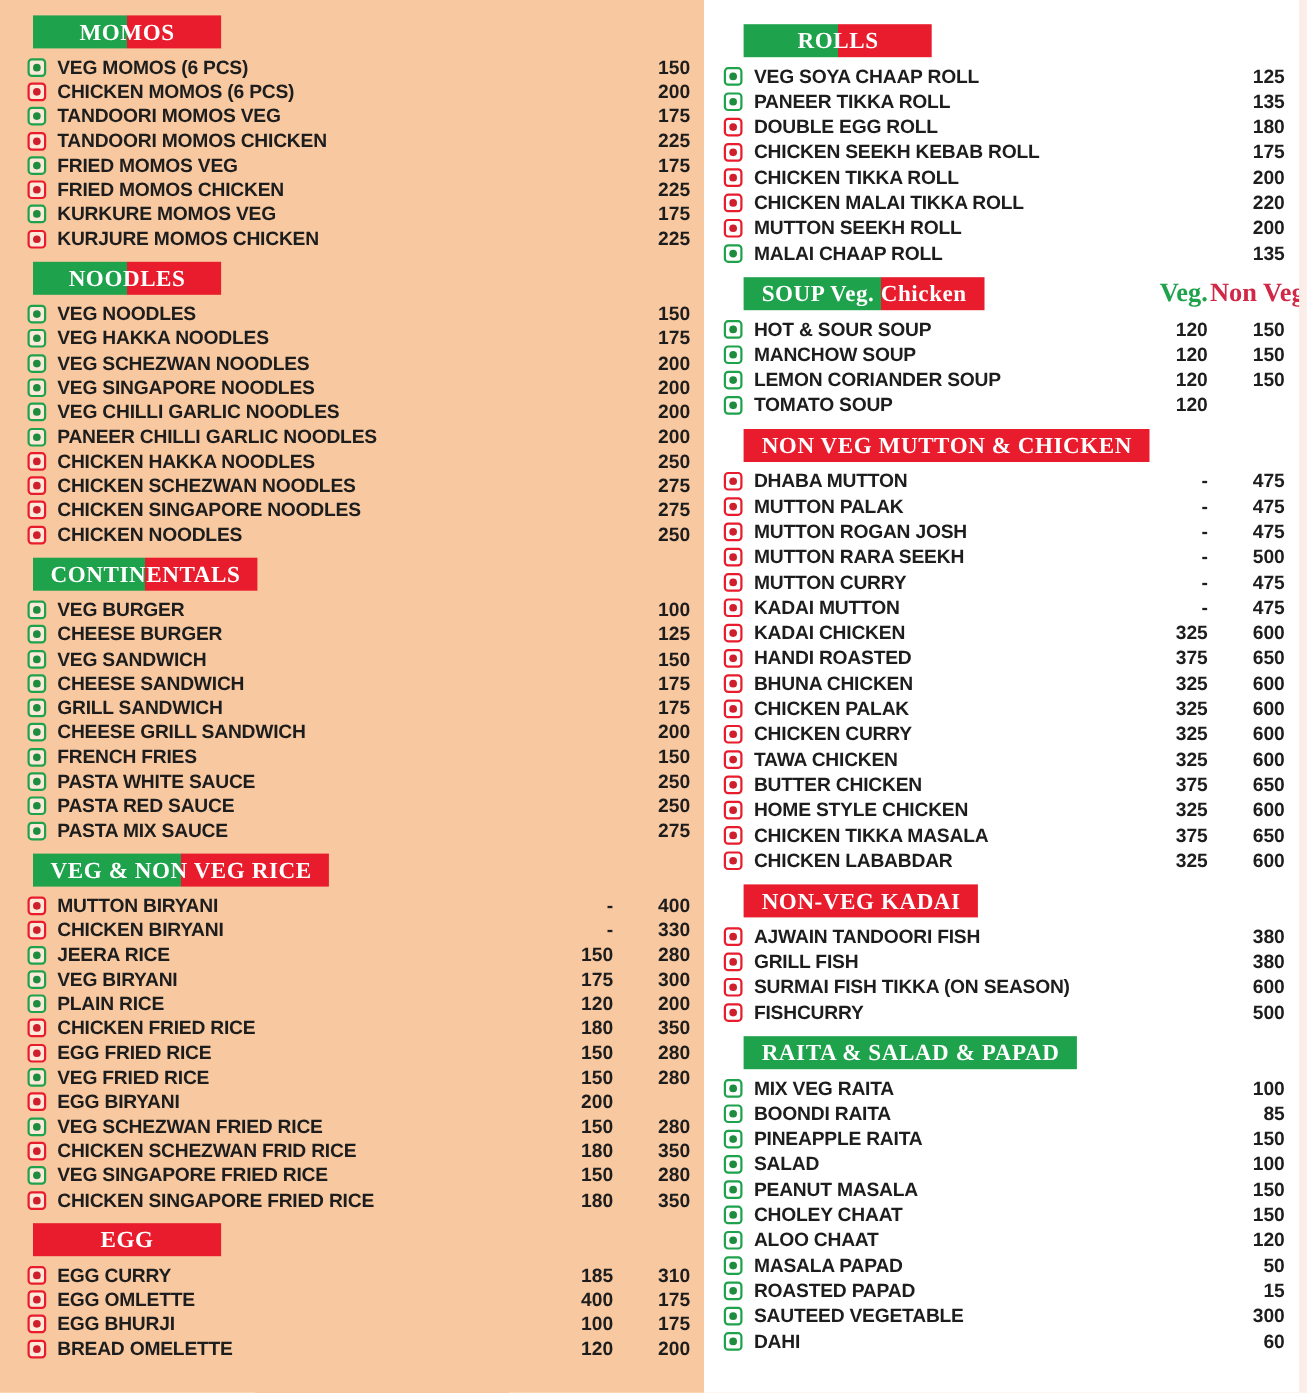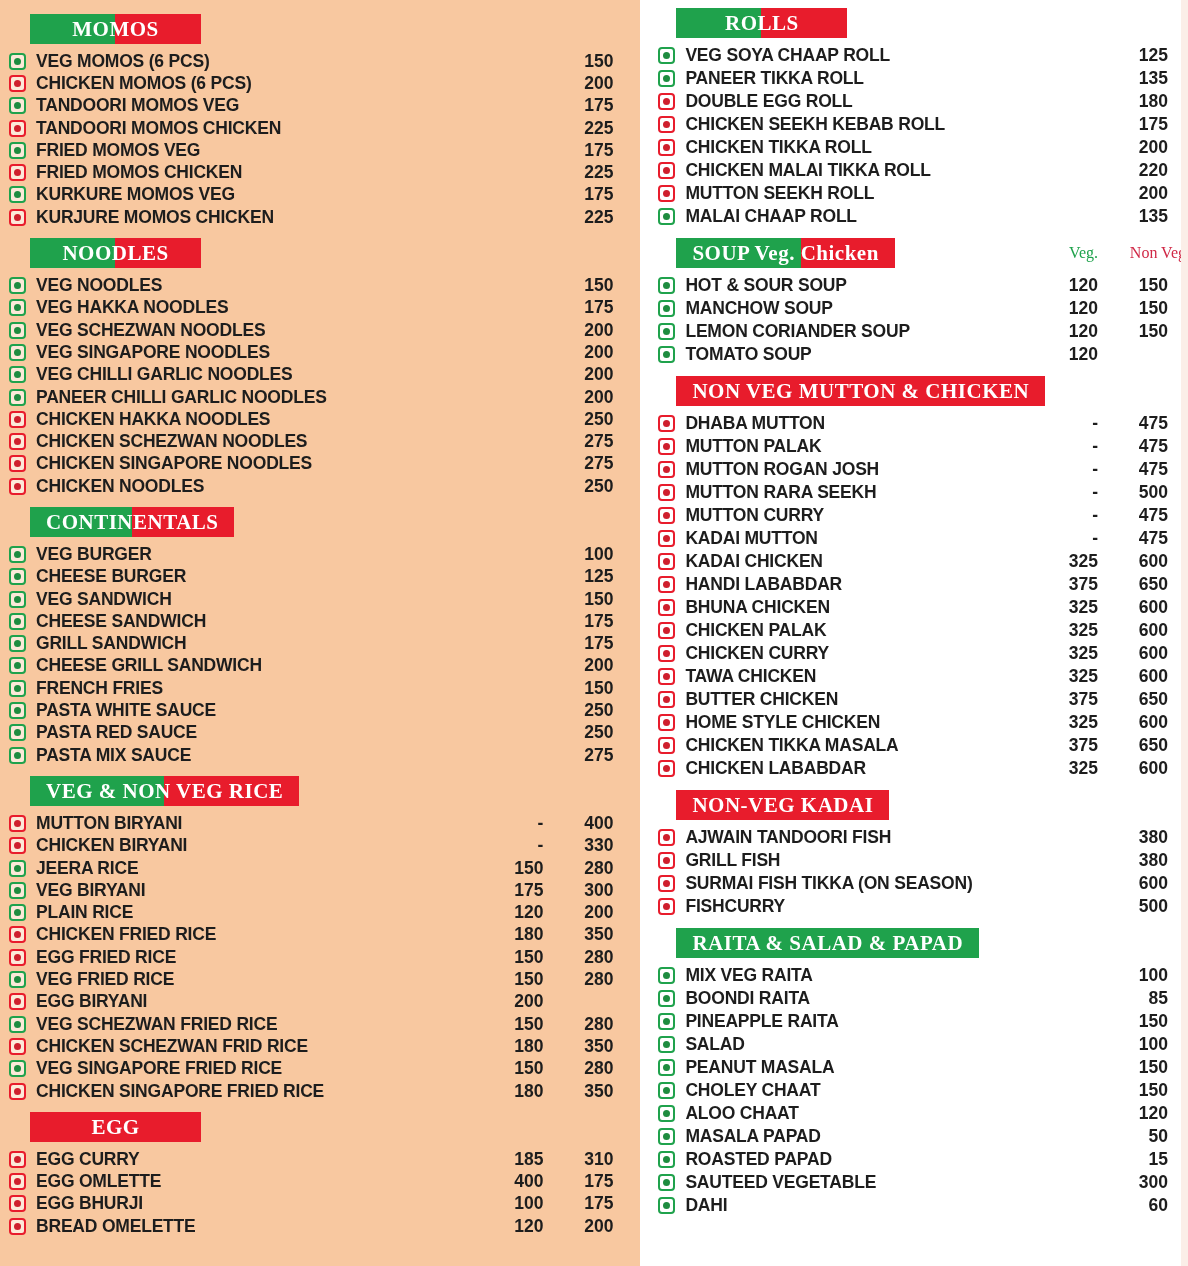--- a/index.html
+++ b/index.html
@@ -12,47 +12,47 @@
   }
   *{box-sizing:border-box;}
   html,body{margin:0;padding:0;}
   body{
     width:1188px;height:1266px;overflow:hidden;
     font-family:"Liberation Sans",sans-serif;background:#ffffff;
   }
   .page{position:relative;width:1188px;height:1266px;display:flex;}
   .col{height:1266px;}
   .col-left{width:704px;background:var(--peach);padding-top:14px;}
-  .col-right{width:602px;background:#ffffff;padding-top:8px;position:relative;}
+  .col-right{width:602px;background:#ffffff;padding-top:22px;position:relative;}
   .edge-stripe{position:absolute;top:0;right:0;width:7px;height:1266px;background:var(--stripe);z-index:5;}
 
   .section{margin-top:0;}
   .section + .section{margin-top:10px;}
   .col-left .badge-row{margin-left:30px;margin-bottom:6px;}
   .col-right .badge-row{margin-left:36px;margin-bottom:6px;}
   .badge{
     display:inline-block;min-width:171px;padding:3px 16px;text-align:center;
     font-family:"Liberation Serif",serif;font-weight:bold;font-size:21px;
     line-height:24px;color:#ffffff;letter-spacing:0.5px;white-space:nowrap;
   }
   .badge-split{background:linear-gradient(90deg,var(--green) 0 50%,var(--red) 50% 100%);}
   .badge-split-soup{background:linear-gradient(90deg,var(--green) 0 57%,var(--red) 57% 100%);}
   .badge-red{background:var(--red);}
   .badge-green{background:var(--green);text-align:center;}
 
   .badge-row.soup{position:relative;}
   .ph{
     position:absolute;top:50%;transform:translateY(-50%);
-    font-family:"Liberation Serif",serif;font-weight:normal;font-size:16px;white-space:nowrap;
+    font-family:"Liberation Serif",serif;font-weight:bold;font-size:24px;white-space:nowrap;
   }
   .ph-veg{right:90px;color:var(--green);}
   .ph-nonveg{right:2px;color:var(--crimson);}
 
   .row{display:flex;align-items:center;}
-  .col-left .row{height:22.3px;padding:0 27px 0 9px;}
+  .col-left .row{height:22.3px;padding:0 13px 0 9px;margin-left:16px;}
   .col-right .row{height:23px;padding:0 20px 0 18px;}
 
   .icon{
     width:17px;height:17px;flex:none;border-radius:4px;border:2px solid;
     display:flex;align-items:center;justify-content:center;
     margin-right:10px;background:rgba(255,255,255,0.6);
   }
   .icon .dot{width:7px;height:7px;border-radius:50%;}
   .icon.veg{border-color:var(--green);}
   .icon.veg .dot{background:#1e8c3f;}
@@ -606,21 +606,21 @@
             <span class="dot"></span>
           </span>
           <span class="name">KADAI CHICKEN</span>
           <span class="p1">325</span>
           <span class="p2">600</span>
         </div>
         <div class="row">
           <span class="icon nonveg">
             <span class="dot"></span>
           </span>
-          <span class="name">HANDI LABABDAR</span>
+          <span class="name">HANDI ROASTED</span>
           <span class="p1">375</span>
           <span class="p2">650</span>
         </div>
         <div class="row">
           <span class="icon nonveg">
             <span class="dot"></span>
           </span>
           <span class="name">BHUNA CHICKEN</span>
           <span class="p1">325</span>
           <span class="p2">600</span>

